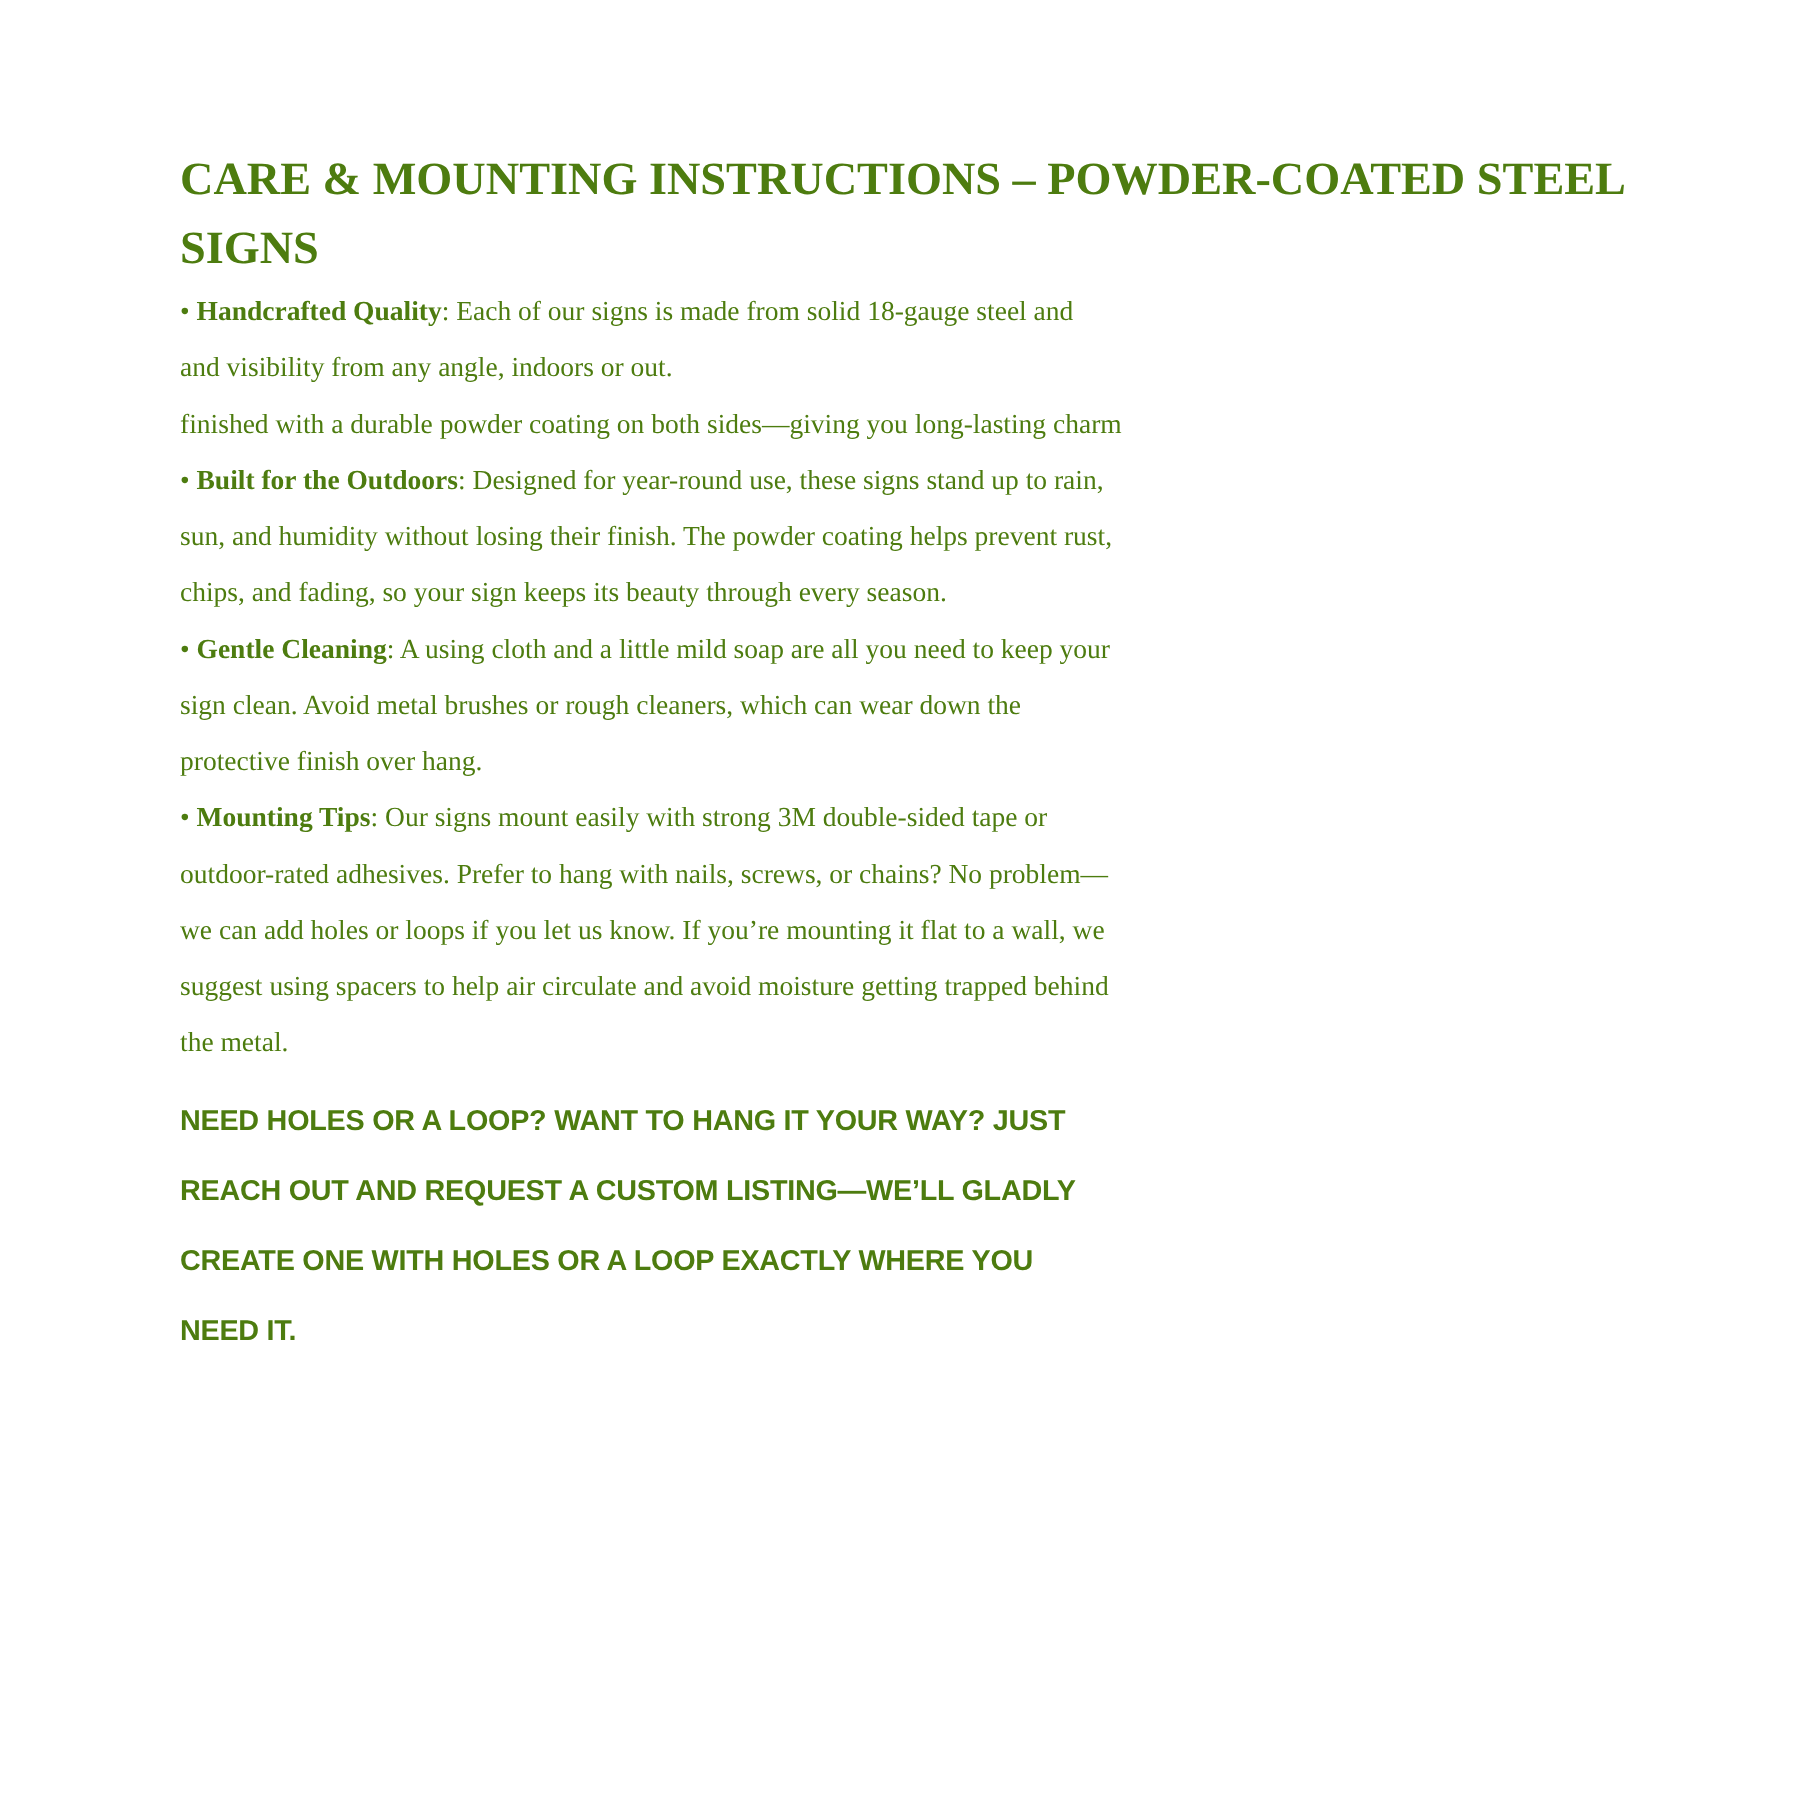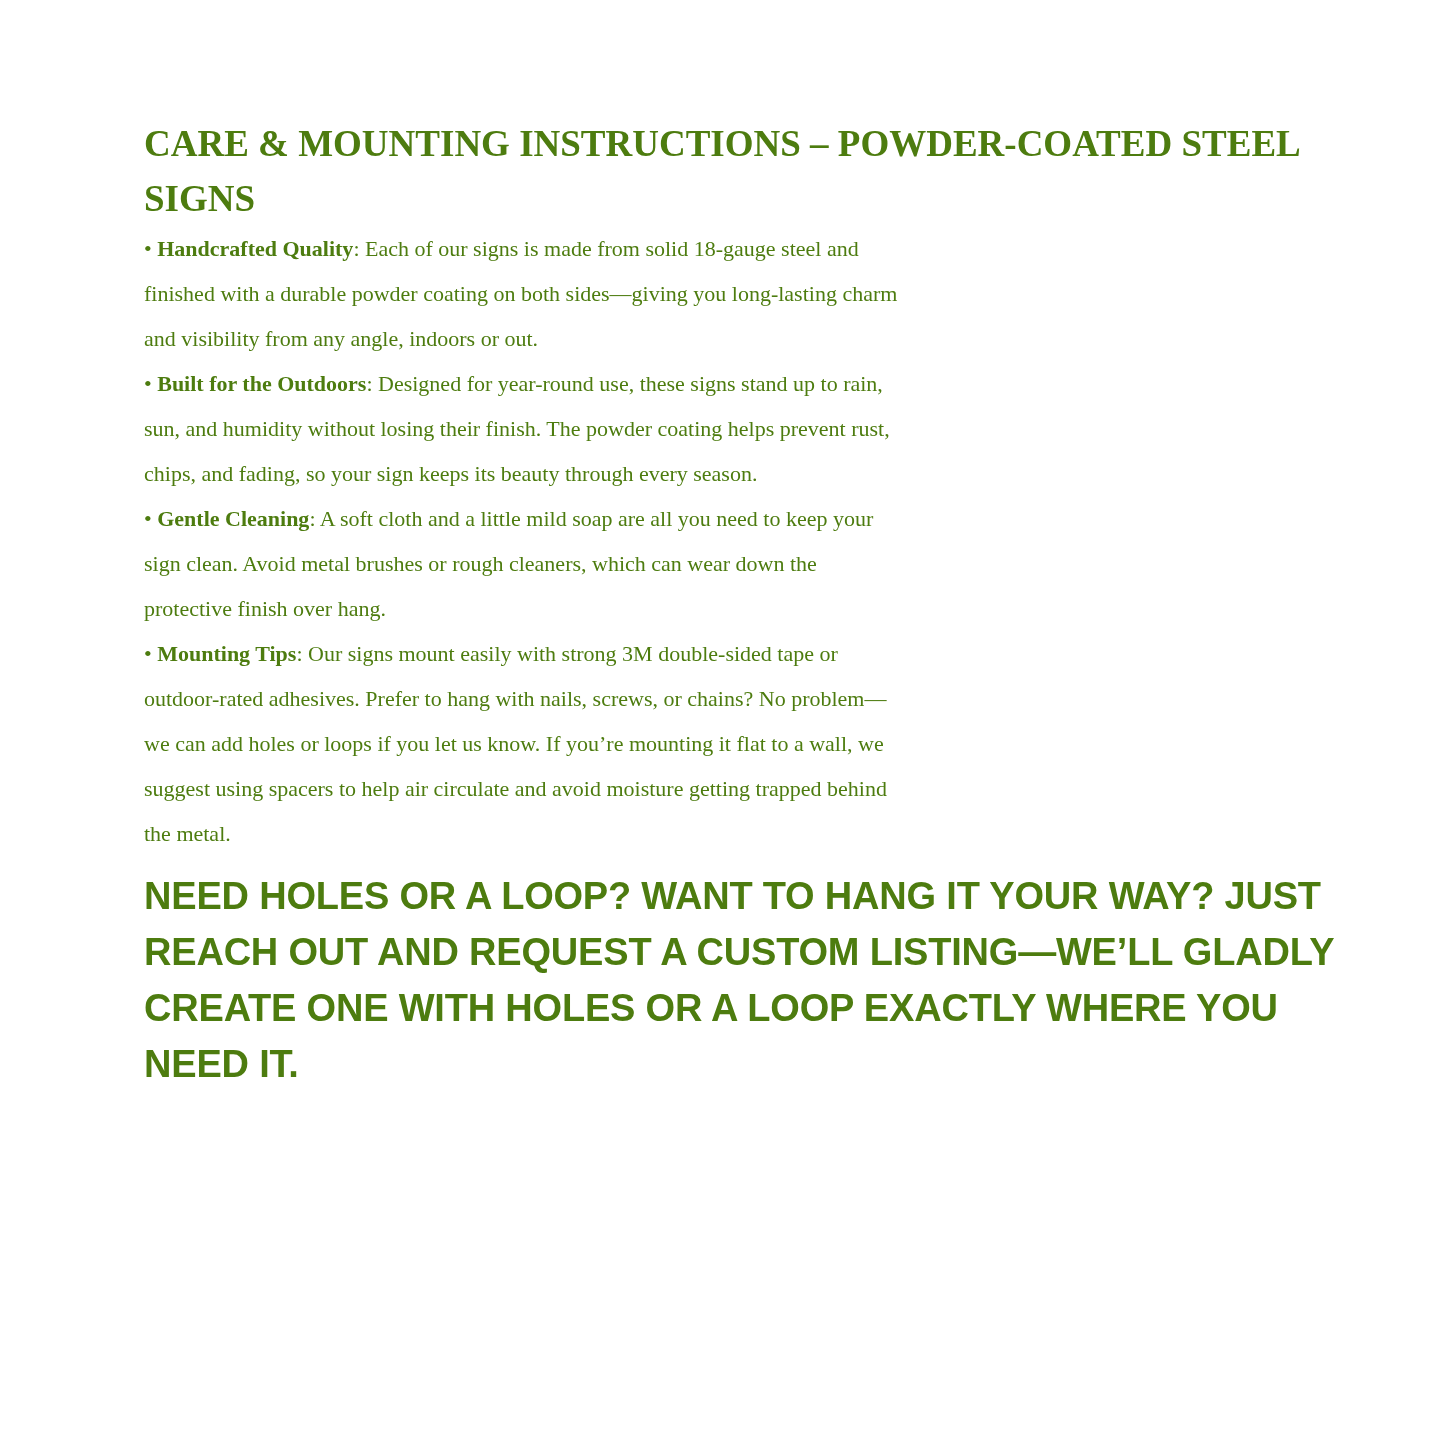--- a/index.html
+++ b/index.html
@@ -32,21 +32,21 @@
     font-family: "Liberation Serif", serif;
     font-weight: 400;
     font-size: 22px;
     line-height: 45px;
   }
   .doc-line { white-space: pre; }
   .doc-line .lead { font-weight: 700; }
   .cta-block {
     font-family: "Liberation Sans", sans-serif;
     font-weight: 700;
-    font-size: 38px;
+    font-size: 23px;
     line-height: 56px;
     letter-spacing: -0.2px;
   }
   .cta-first { margin-top: 12px; }
   .cta-second { margin-top: 4px; }
   .cta-line { white-space: pre; }
 </style>
 </head>
 <body>
 
@@ -57,31 +57,31 @@
 
         <div class="heading-line">CARE &amp; MOUNTING INSTRUCTIONS – POWDER-COATED STEEL</div>
 
         <div class="heading-line">SIGNS</div>
       </div>
 
     <div class="doc-body">
 
         <div class="doc-line"><span class="pre">• </span><span class="lead">Handcrafted Quality</span><span class="rest">: Each of our signs is made from solid 18-gauge steel and</span></div>
 
+        <div class="doc-line"><span class="pre"></span><span class="lead"></span><span class="rest">and visibility from any angle, indoors or out.</span></div>
+
         <div class="doc-line"><span class="pre"></span><span class="lead"></span><span class="rest">finished with a durable powder coating on both sides—giving you long-lasting charm</span></div>
-
-        <div class="doc-line"><span class="pre"></span><span class="lead"></span><span class="rest">and visibility from any angle, indoors or out.</span></div>
 
         <div class="doc-line"><span class="pre">• </span><span class="lead">Built for the Outdoors</span><span class="rest">: Designed for year-round use, these signs stand up to rain,</span></div>
 
         <div class="doc-line"><span class="pre"></span><span class="lead"></span><span class="rest">sun, and humidity without losing their finish. The powder coating helps prevent rust,</span></div>
 
         <div class="doc-line"><span class="pre"></span><span class="lead"></span><span class="rest">chips, and fading, so your sign keeps its beauty through every season.</span></div>
 
-        <div class="doc-line"><span class="pre">• </span><span class="lead">Gentle Cleaning</span><span class="rest">: A soft cloth and a little mild soap are all you need to keep your</span></div>
+        <div class="doc-line"><span class="pre">• </span><span class="lead">Gentle Cleaning</span><span class="rest">: A using cloth and a little mild soap are all you need to keep your</span></div>
 
         <div class="doc-line"><span class="pre"></span><span class="lead"></span><span class="rest">sign clean. Avoid metal brushes or rough cleaners, which can wear down the</span></div>
 
         <div class="doc-line"><span class="pre"></span><span class="lead"></span><span class="rest">protective finish over hang.</span></div>
 
         <div class="doc-line"><span class="pre">• </span><span class="lead">Mounting Tips</span><span class="rest">: Our signs mount easily with strong 3M double-sided tape or</span></div>
 
         <div class="doc-line"><span class="pre"></span><span class="lead"></span><span class="rest">outdoor-rated adhesives. Prefer to hang with nails, screws, or chains? No problem—</span></div>
 
         <div class="doc-line"><span class="pre"></span><span class="lead"></span><span class="rest">we can add holes or loops if you let us know. If you’re mounting it flat to a wall, we</span></div>

